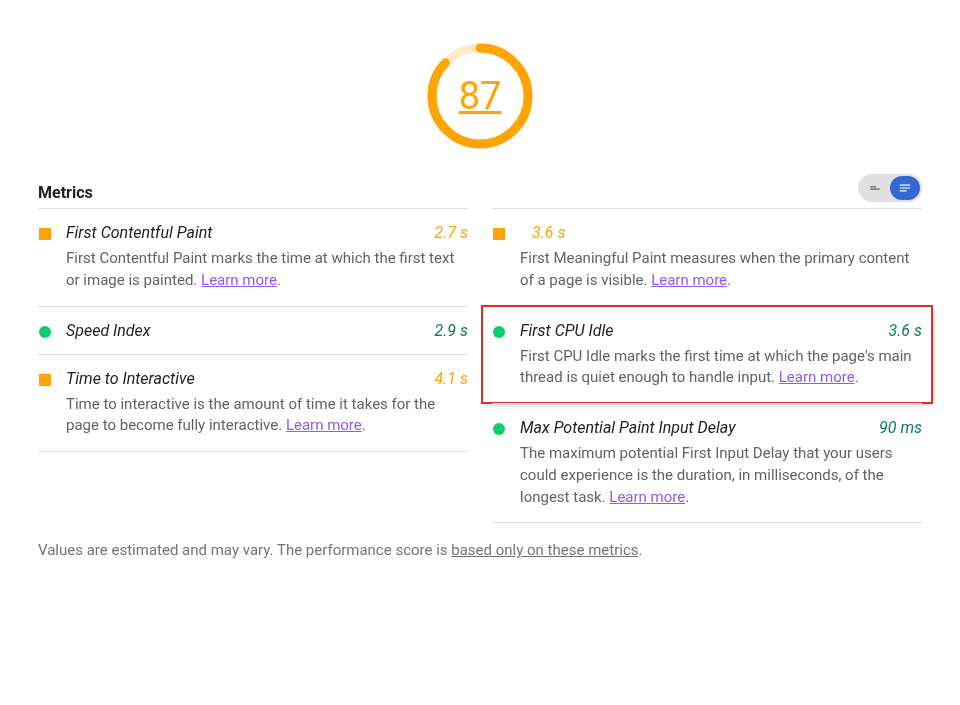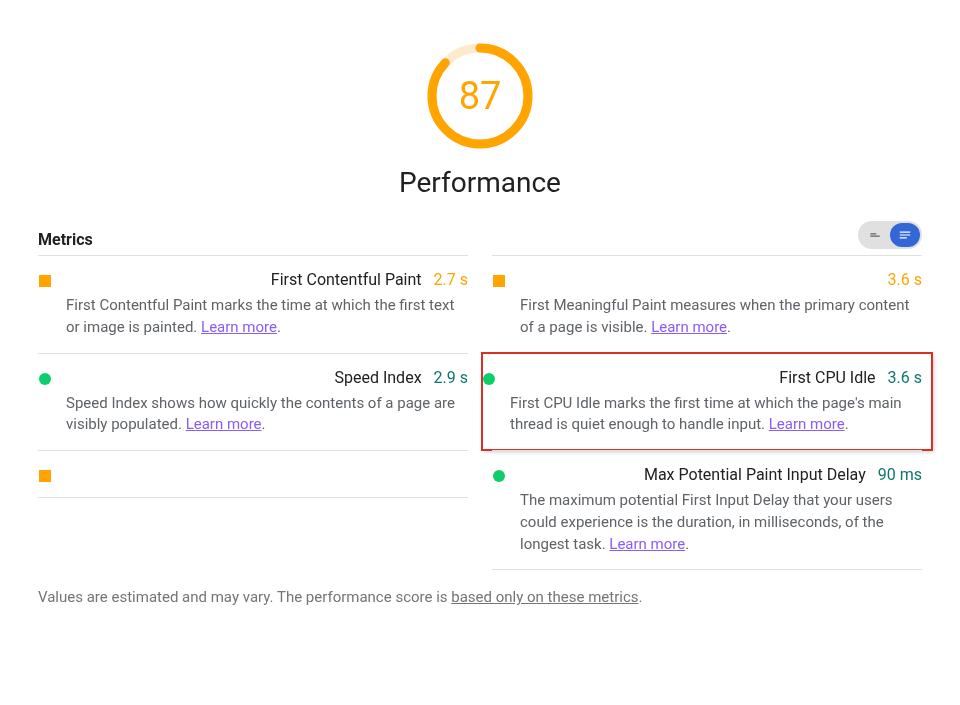--- a/index.html
+++ b/index.html
@@ -31,20 +31,21 @@
       transform: rotate(-90deg);
     }
     .gauge-score {
       position: absolute;
       top: 50%;
       left: 50%;
       transform: translate(-50%, -50%);
       font-size: 38px;
       font-weight: 400;
       color: #ffa400;
+      text-decoration: underline;
     }
     .gauge-label {
       font-size: 28px;
       font-weight: 400;
       color: #212121;
       margin-top: 14px;
     }
     .metrics-header-row {
       display: flex;
       justify-content: space-between;
@@ -114,22 +115,23 @@
       height: 12px;
       border-radius: 50%;
       background: #0cce6b;
     }
     .metric-body {
       flex: 1;
       min-width: 0;
     }
     .metric-title-row {
       display: flex;
-      justify-content: flex-end;
+      justify-content: space-between;
       align-items: baseline;
+      font-style: italic;
     }
     .metric-title {
       font-size: 16px;
       color: #212121;
       font-weight: 400;
     }
     .metric-value {
       font-size: 16px;
       font-weight: 400;
       white-space: nowrap;
@@ -145,20 +147,21 @@
     }
     .learn-more {
       color: #8b5cf6;
       text-decoration: underline;
       cursor: pointer;
     }
     .metric.highlighted {
       outline: 2px solid #d93025;
       outline-offset: -1px;
       box-shadow: 2px 2px 4px rgba(0,0,0,0.2);
+      padding-left: 10px;
       padding-right: 10px;
       margin-left: -10px;
       margin-right: -10px;
     }
     .col-divider-bottom {
       border-top: 1px solid #e0e0e0;
     }
     .footnote {
       margin-top: 18px;
       font-size: 15px;
@@ -174,21 +177,20 @@
 <body>
 
 <div class="gauge-section">
   <div class="gauge">
     <svg width="112" height="112" viewBox="0 0 112 112">
       <circle cx="56" cy="56" r="48" stroke="#ffebcc" stroke-width="9" fill="none"></circle>
       <circle cx="56" cy="56" r="48" stroke="#ffa400" stroke-width="9" fill="none" stroke-linecap="round" stroke-dasharray="301.6" stroke-dashoffset="39.2"></circle>
     </svg>
     <div class="gauge-score">87</div>
   </div>
-  <div class="gauge-label">Performance</div>
 </div>
 
 <div class="metrics-header-row">
   <div class="metrics-title">Metrics</div>
   <div class="toggle">
     <div class="toggle-btn">
       <svg viewBox="0 0 24 24">
         <path fill="#616161" d="M4 9h10v2H4zm0 4h16v2H4z"></path>
       </svg>
     </div>
@@ -217,27 +219,33 @@
     </div>
     <div class="metric">
       <div class="metric-indicator">
           <div class="indicator-circle"></div>
         </div>
       <div class="metric-body">
         <div class="metric-title-row">
           <span class="metric-title">Speed Index</span>
           <span class="metric-value green">2.9 s</span>
         </div>
-        <div class="metric-desc"><span>Speed Index shows how quickly the contents of a page are visibly populated. </span><a class="learn-more">Learn more</a><span>.</span></div>
       </div>
     </div>
     <div class="metric">
       <div class="metric-indicator">
           <div class="indicator-square"></div>
         </div>
+      <div class="metric-body">
+        <div class="metric-title-row">
+          <span class="metric-title">Time to Interactive</span>
+          <span class="metric-value orange">4.1 s</span>
+        </div>
+        <div class="metric-desc"><span>Time to interactive is the amount of time it takes for the page to become fully interactive. </span><a class="learn-more">Learn more</a><span>.</span></div>
+      </div>
     </div>
     <div class="col-divider-bottom"></div>
   </div>
 
   <div class="metrics-col">
     <div class="metric">
       <div class="metric-indicator">
           <div class="indicator-square"></div>
         </div>
       <div class="metric-body">

